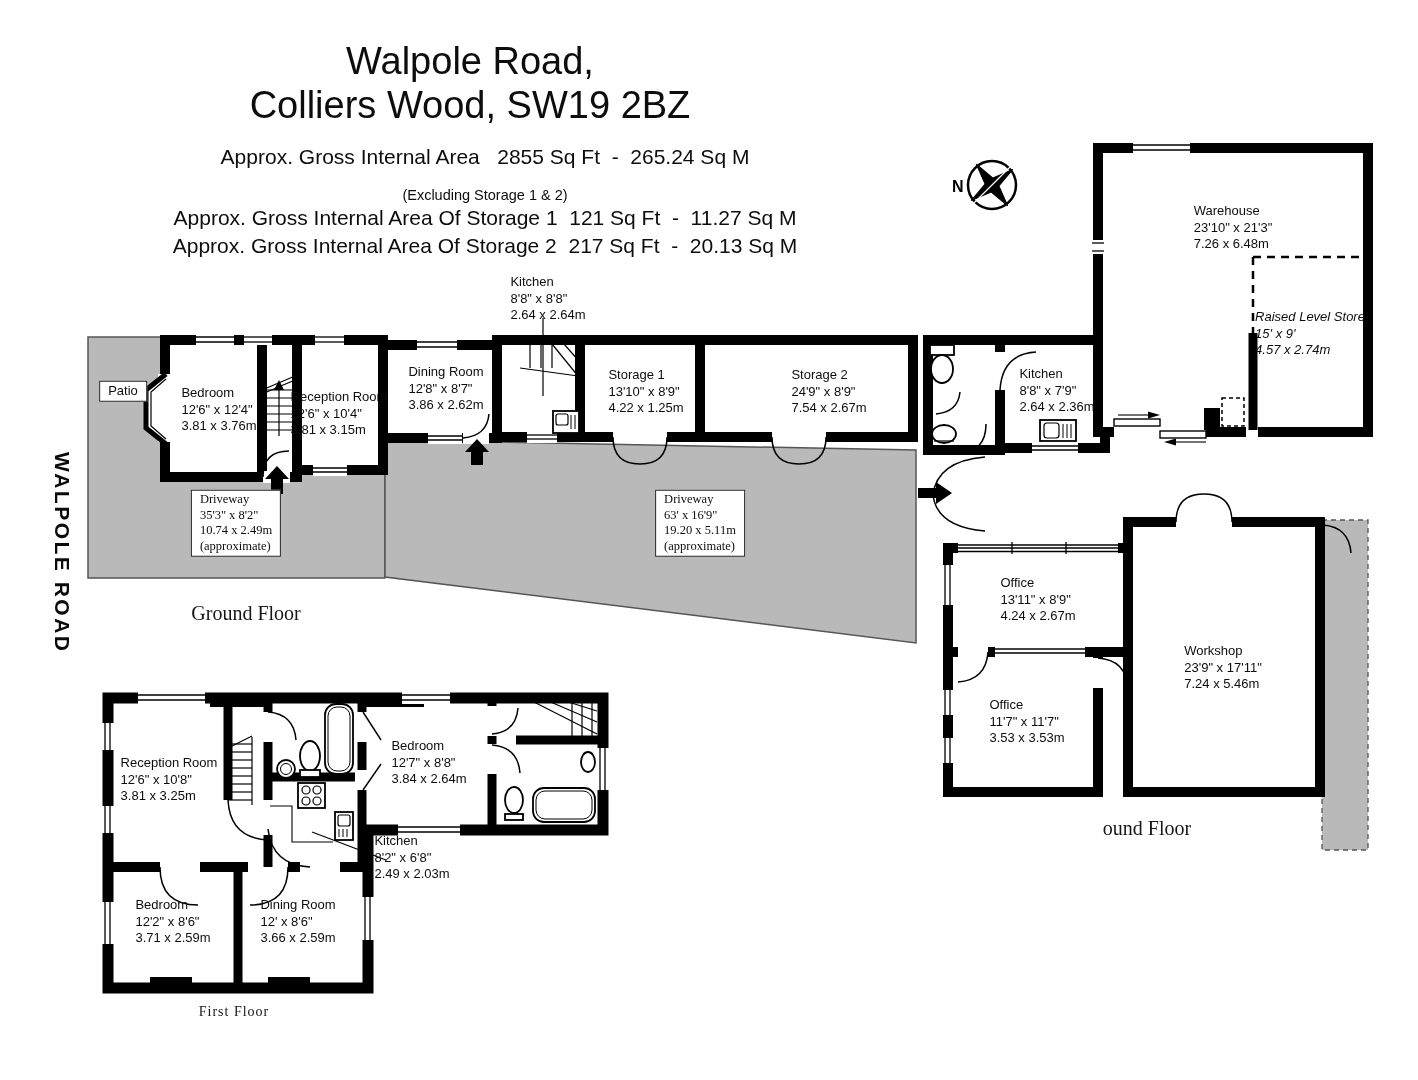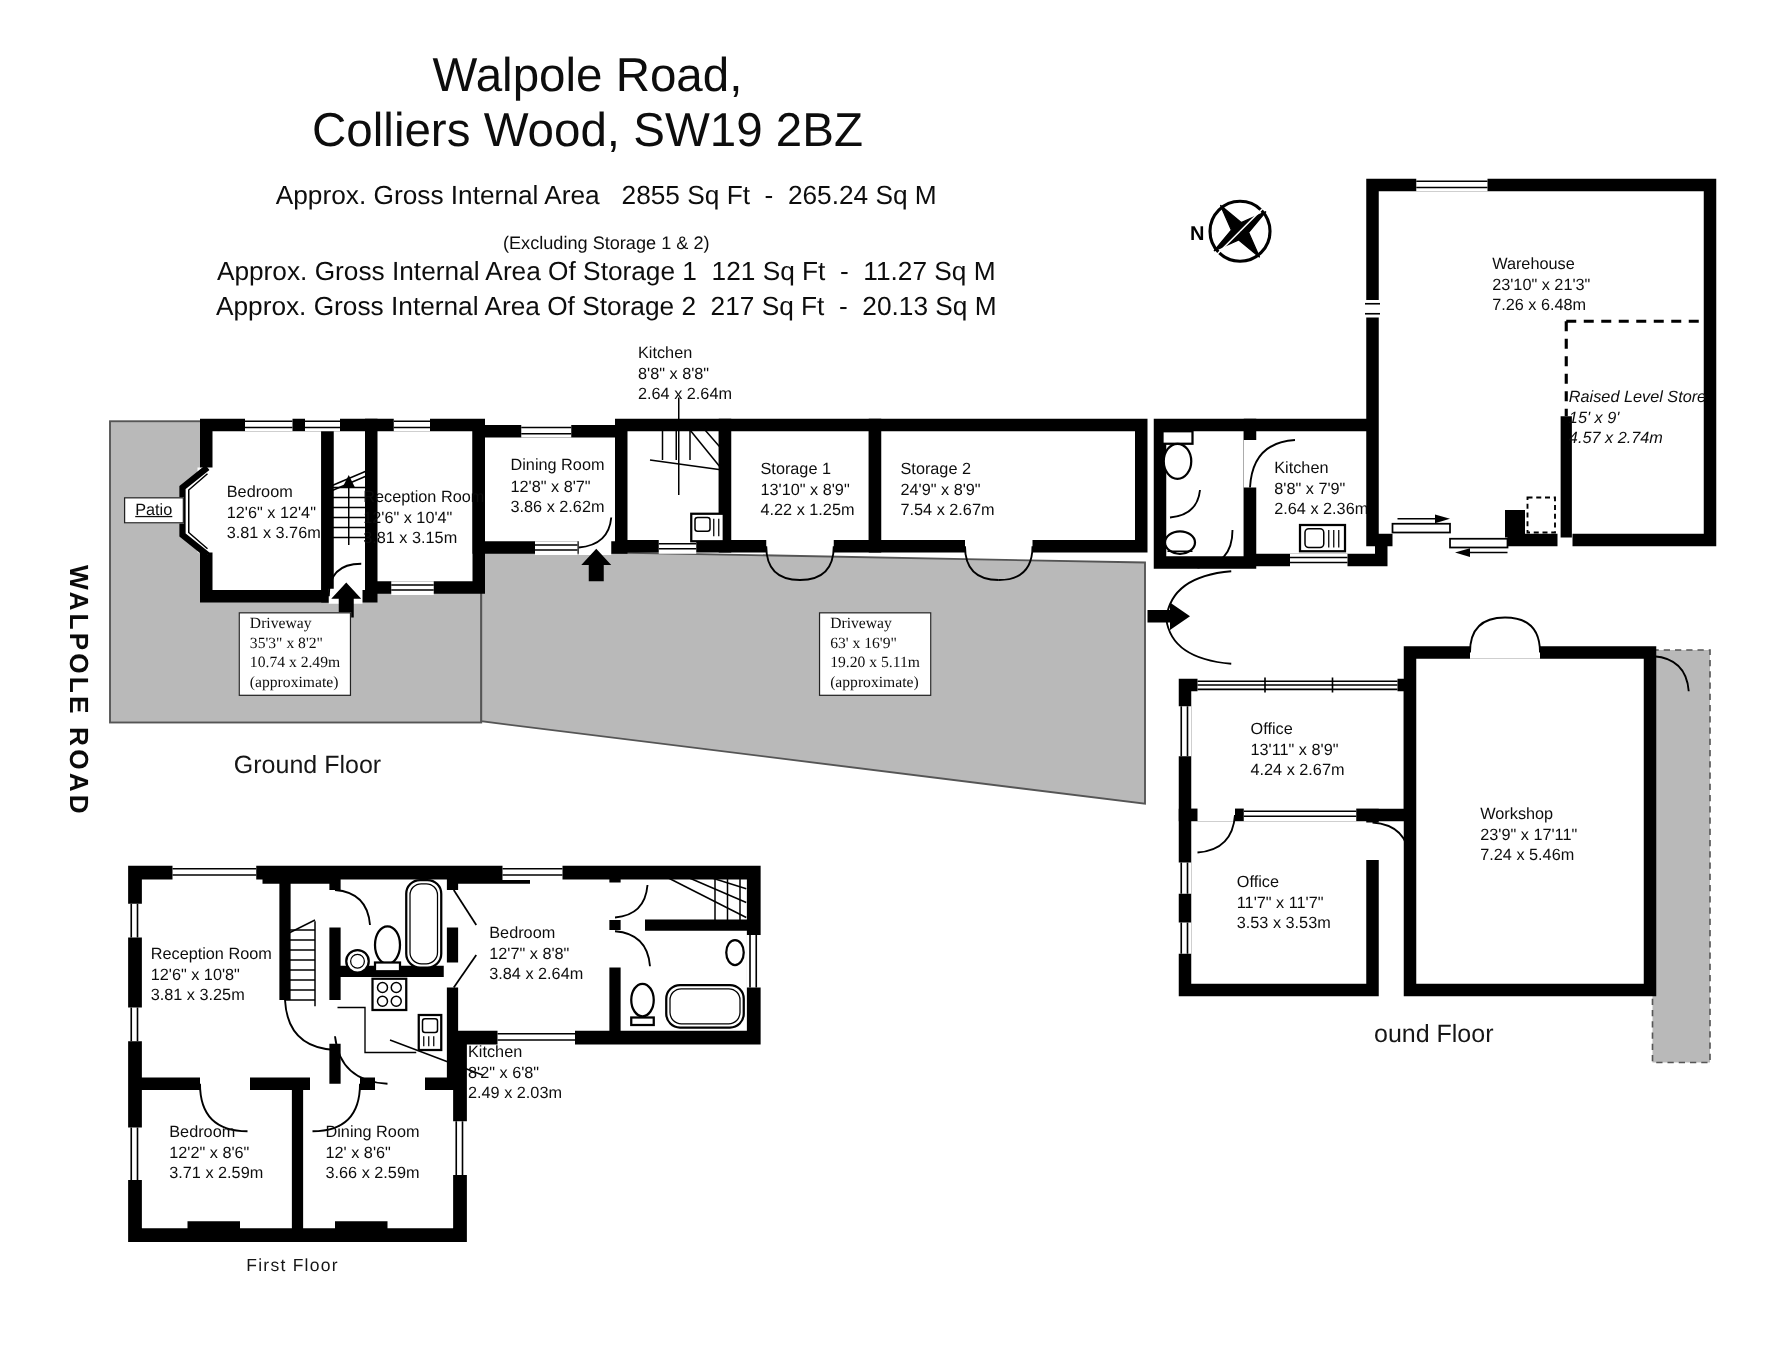--- a/index.html
+++ b/index.html
@@ -13,21 +13,21 @@
     font-size:38px;color:#0d0d0d;}
   .area-block{left:110px;top:146px;width:750px;text-align:center;color:#0d0d0d;}
   .area-line{white-space:pre;font-size:21px;line-height:1.0;}
   .area-sub{white-space:pre;font-size:14.5px;margin:20px 0 4px 0;}
   .area-gap{margin-top:7px;}
   .rlabel{position:absolute;transform:translate(-50%,-50%);text-align:left;
     font-size:13px;line-height:1.27;color:#0d0d0d;white-space:nowrap;}
   .rl-line{display:block;}
   .boxed{background:#fff;border:1.5px solid #222;padding:1px 8px;}
   .small-label{font-size:12.5px;line-height:1.25;font-family:Liberation Serif, serif;}
-  .floorcap{position:absolute;transform:translate(-50%,-50%);font-size:20px;color:#161616;white-space:nowrap;}
+  .floorcap{position:absolute;transform:translate(-50%,-50%);font-size:20px;color:#161616;white-space:nowrap;font-family:Liberation Serif, serif;}
   .firstcap{font-size:14px;letter-spacing:1px;}
   .street{position:absolute;left:74px;top:452px;transform:rotate(90deg);transform-origin:0 0;
     font-weight:bold;font-size:21px;letter-spacing:2.5px;white-space:nowrap;color:#0a0a0a;}
   .compass-n{font-weight:bold;font-size:16px;}
 </style>
 </head>
 <body>
 
 <svg class="plan-svg" width="1418" height="1080" viewBox="0 0 1418 1080">
 
@@ -362,21 +362,21 @@
 <svg class="abs" style="left:928px;top:148px;" width="115" height="80" viewBox="0 0 115 80">
   <circle cx="64" cy="37" r="24" fill="none" stroke="#000" stroke-width="2.5"></circle>
   <polygon points="82.4,18.6 71,37 82.4,55.4 64,44 45.6,55.4 57,37 45.6,18.6 64,30" fill="#000" stroke="#000" stroke-width="1" transform="rotate(8 64 37)"></polygon>
   <line x1="64" y1="37" x2="82.4" y2="18.6" stroke="#fff" stroke-width="1.3"></line>
   <line x1="64" y1="37" x2="45.6" y2="55.4" stroke="#fff" stroke-width="1.3"></line>
   <text x="24" y="44" class="compass-n" font-family="Liberation Sans, sans-serif" font-weight="bold" font-size="17" fill="#000">N</text>
 </svg>
 
 <div class="street">WALPOLE ROAD</div>
 
-<div class="rlabel boxed" style="left:123px;top:408px;text-decoration:underline;">
+<div class="rlabel boxed" style="left:123px;top:391px;">
   <span class="rl-line">Patio</span>
 </div>
 
 <div class="rlabel" style="left:219px;top:410px;">
   <span class="rl-line">Bedroom</span>
   <span class="rl-line">12'6" x 12'4"</span>
   <span class="rl-line">3.81 x 3.76m</span>
 </div>
 
 <div class="rlabel" style="left:339px;top:414px;">
@@ -396,21 +396,21 @@
   <span class="rl-line">8'8" x 8'8"</span>
   <span class="rl-line">2.64 x 2.64m</span>
 </div>
 
 <div class="rlabel" style="left:646px;top:392px;">
   <span class="rl-line">Storage 1</span>
   <span class="rl-line">13'10" x 8'9"</span>
   <span class="rl-line">4.22 x 1.25m</span>
 </div>
 
-<div class="rlabel" style="left:758px;top:392px;">
+<div class="rlabel" style="left:829px;top:392px;">
   <span class="rl-line">Storage 2</span>
   <span class="rl-line">24'9" x 8'9"</span>
   <span class="rl-line">7.54 x 2.67m</span>
 </div>
 
 <div class="rlabel boxed small-label" style="left:236px;top:523px;">
   <span class="rl-line">Driveway</span>
   <span class="rl-line">35'3" x 8'2"</span>
   <span class="rl-line">10.74 x 2.49m</span>
   <span class="rl-line">(approximate)</span>

